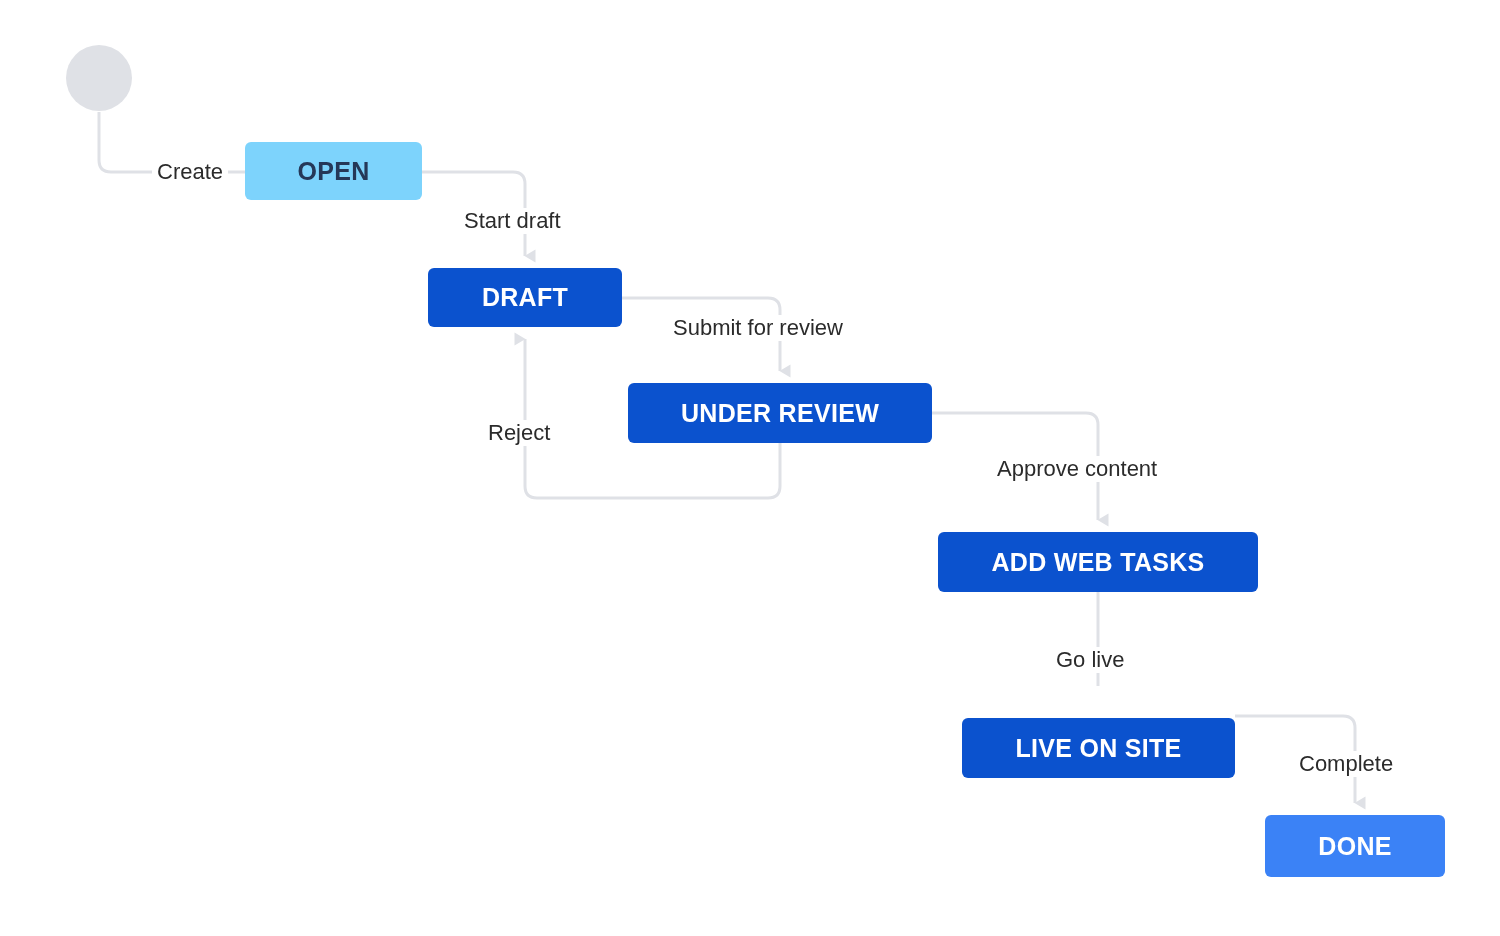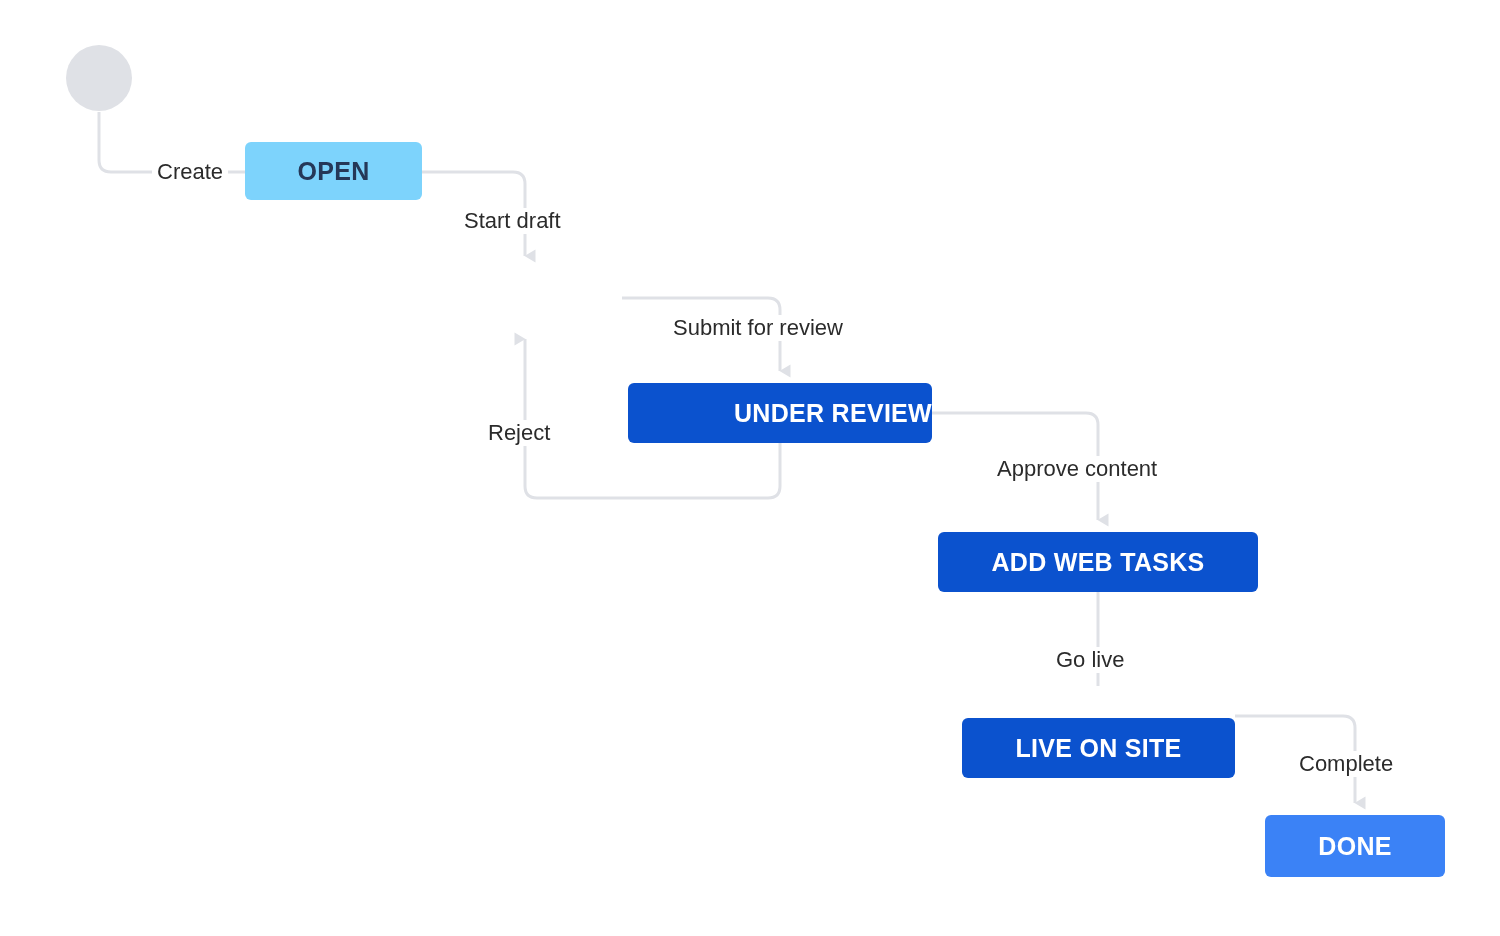--- a/index.html
+++ b/index.html
@@ -110,22 +110,25 @@
       <path d="M1235,716 L1343,716 Q1355,716 1355,728 L1355,803" marker-end="url(#arrow-down)"></path>
     </g>
   </svg>
 
   <div class="start-node" style="left:66px; top:45px; width:66px; height:66px;"></div>
 
   <div class="node status-gray" style="left:245px; top:142px; width:177px; height:58px;">
     <span class="node-label">OPEN</span>
   </div>
 
+  <div class="node status-blue" style="left:428px; top:268px; width:194px; height:59px;">
+    <span class="node-label">DRAFT</span>
+  </div>
 
-  <div class="node status-blue" style="left:628px; top:383px; width:304px; height:60px;justify-content:flex-end;">
+  <div class="node status-blue" style="left:628px; top:383px; width:304px; height:60px;">
     <span class="node-label">UNDER REVIEW</span>
   </div>
 
   <div class="node status-blue" style="left:938px; top:532px; width:320px; height:60px;">
     <span class="node-label">ADD WEB TASKS</span>
   </div>
 
   <div class="node status-blue" style="left:962px; top:686px; width:273px; height:60px;margin-top:32px;">
     <span class="node-label">LIVE ON SITE</span>
   </div>

